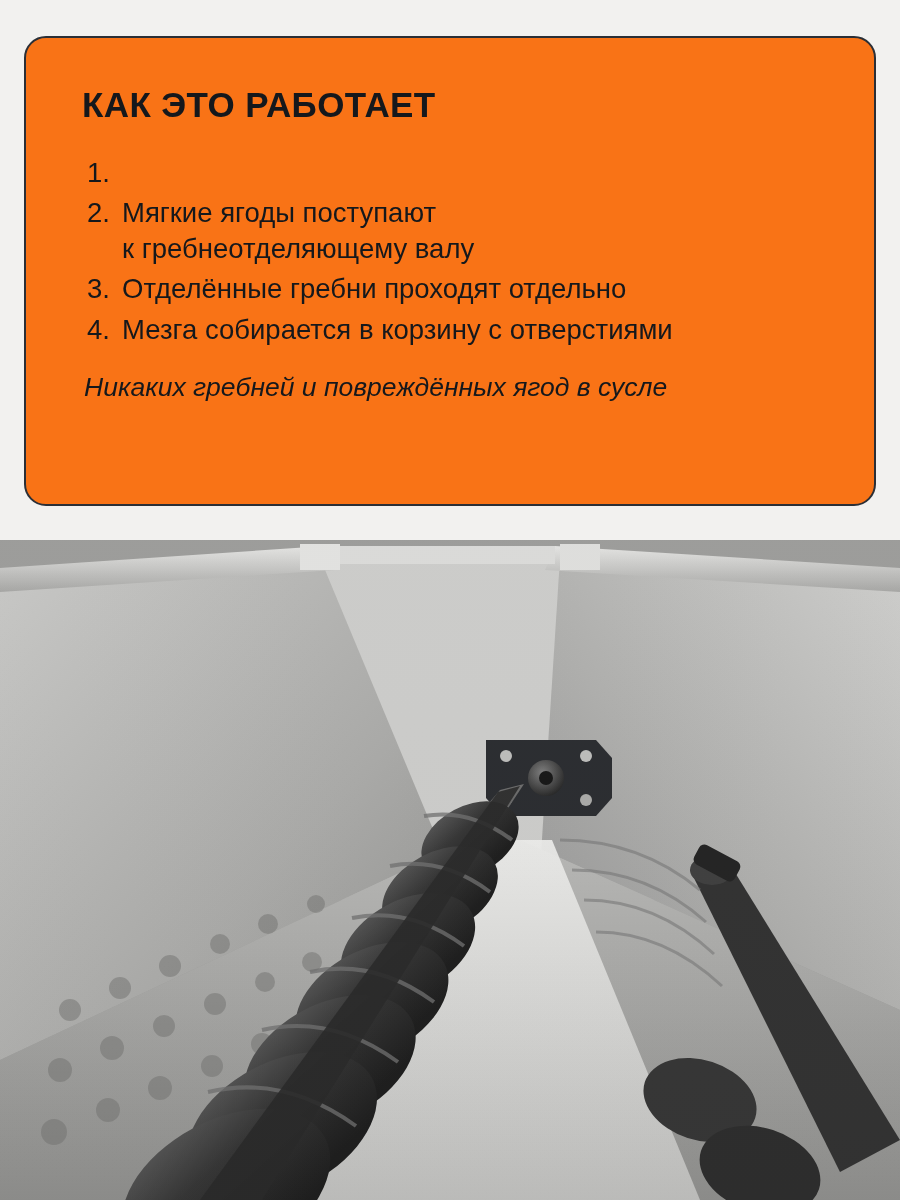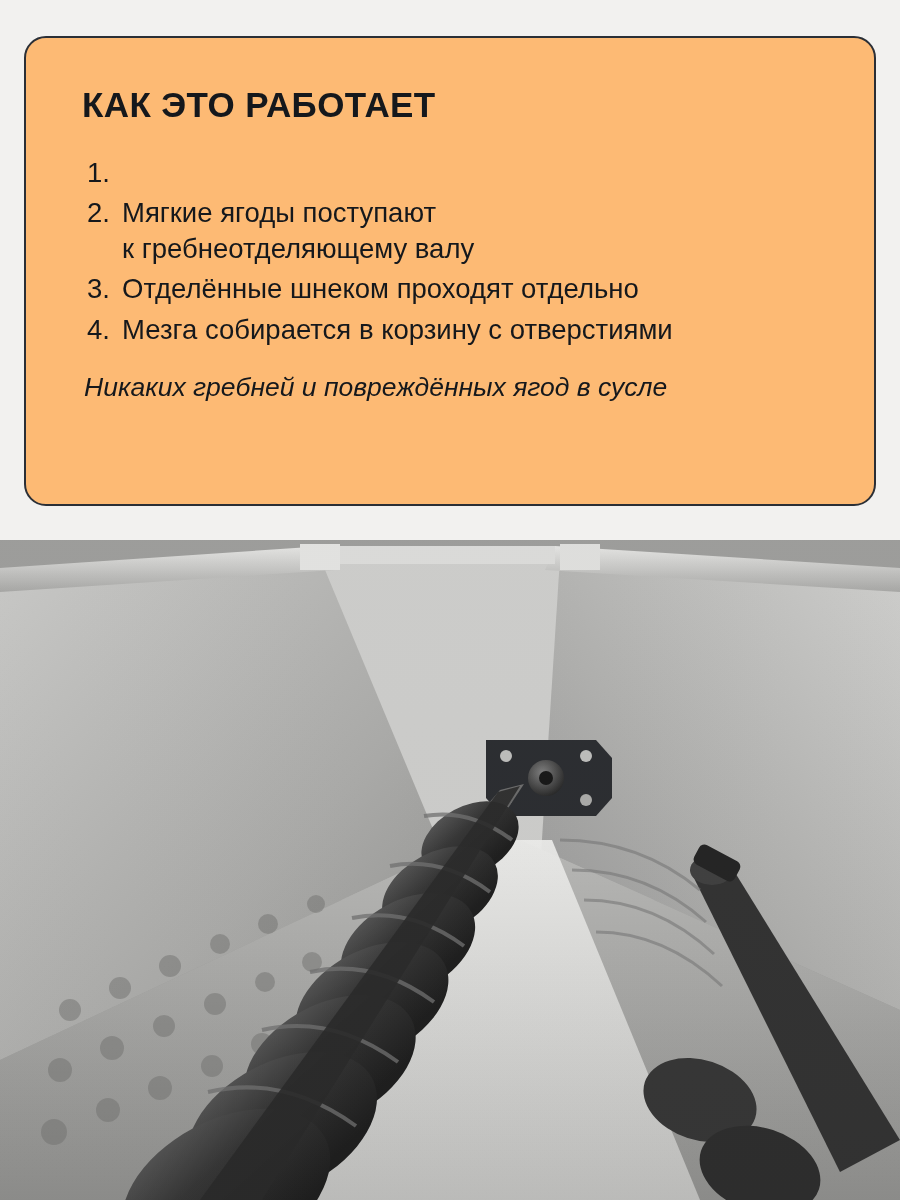--- a/index.html
+++ b/index.html
@@ -26,21 +26,21 @@
 
   .card {
     position: absolute;
     left: 24px;
     top: 36px;
     width: 852px;
     height: 470px;
     box-sizing: border-box;
     border: 2px solid #2b2f36;
     border-radius: 22px;
-    background: #fdba74;
+    background: #f97316;
     padding: 40px 34px 0 34px;
   }
 
   .card-title {
     font-size: 35px;
     font-weight: bold;
     letter-spacing: 0.4px;
     color: #15181c;
     margin: 8px 0 0 22px;
     line-height: 1.1;
@@ -106,21 +106,21 @@
       <li class="step">
         <span class="step-num">1.</span>
       </li>
       <li class="step">
         <span class="step-num">2.</span>
         <span class="step-text">Мягкие ягоды поступают
 к гребнеотделяющему валу</span>
       </li>
       <li class="step">
         <span class="step-num">3.</span>
-        <span class="step-text">Отделённые шнеком проходят отдельно</span>
+        <span class="step-text">Отделённые гребни проходят отдельно</span>
       </li>
       <li class="step">
         <span class="step-num">4.</span>
         <span class="step-text">Мезга собирается в корзину с отверстиями</span>
       </li>
     </ul>
 
     <div class="card-note">Никаких гребней и повреждённых ягод в сусле</div>
   </div>
 

